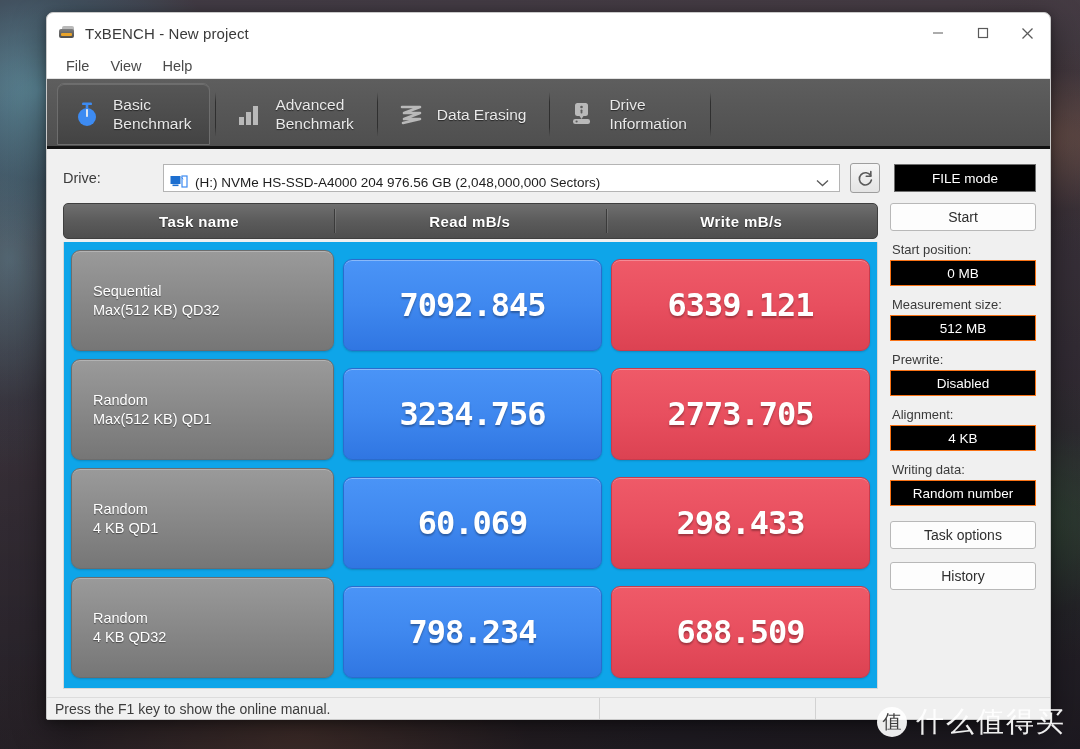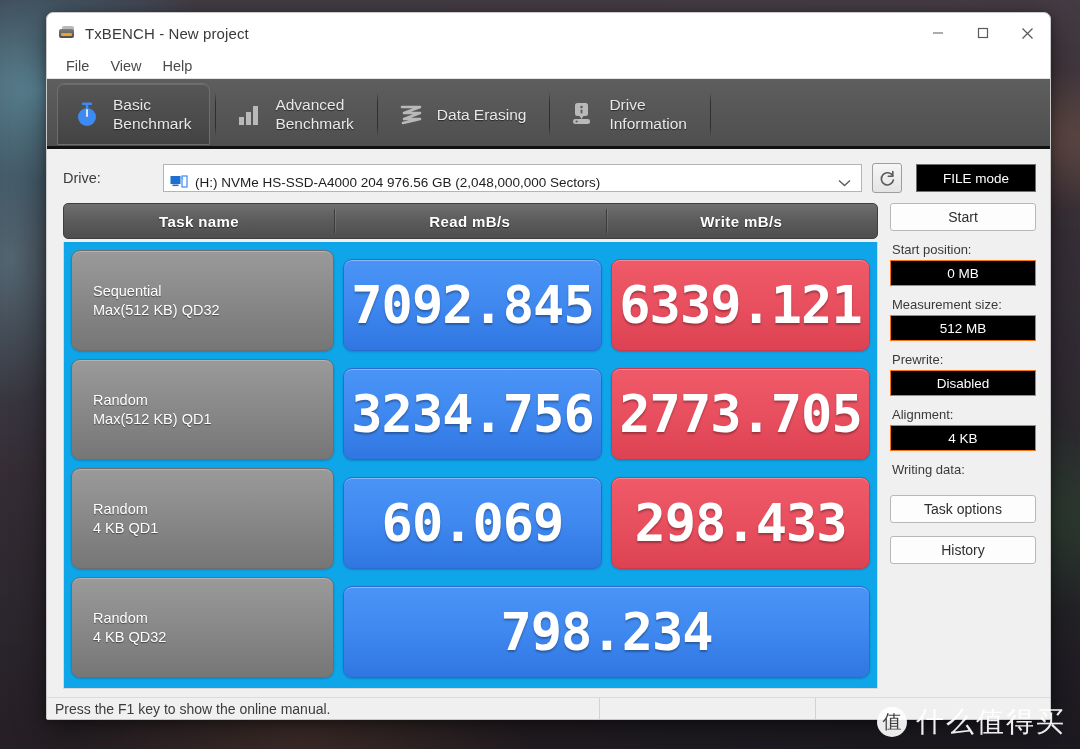--- a/index.html
+++ b/index.html
@@ -163,21 +163,21 @@
   }
   .combo-arrow { flex: 0 0 auto; color: #5a5a5a; padding-right: 4px; }
   .refresh-btn {
     width: 30px; height: 30px; flex: 0 0 auto;
     background: linear-gradient(180deg, #f6f6f6 0%, #e4e4e4 100%);
     border: 1px solid #9e9e9e; border-radius: 3px;
     display: flex; align-items: center; justify-content: center;
     color: #5b5b5b;
   }
   .filemode-btn {
-    width: 120px; height: 28px; flex: 0 0 auto;
+    width: 142px; height: 28px; flex: 0 0 auto;
     background: #000000; border: 1px solid #6e6e6e;
     color: #ffffff; font-size: 13.5px;
     display: flex; align-items: center; justify-content: center;
     margin-left: 4px;
   }
 
   
   .main-area {
     display: flex; flex: 1 1 auto;
     padding: 0 14px 0 16px;
@@ -234,21 +234,21 @@
   }
   .task-line1 { font-size: 14.5px; line-height: 19px; text-shadow: 0 1px 1px rgba(0,0,0,0.45); }
   .task-line2 { font-size: 14.5px; line-height: 19px; text-shadow: 0 1px 1px rgba(0,0,0,0.45); }
 
   .cell-val {
     flex: 1 1 0;
     border-radius: 9px;
     display: flex; align-items: center; justify-content: center;
     font-family: "DejaVu Sans Mono", monospace;
     font-weight: bold;
-    font-size: 52px;
+    font-size: 32px;
     color: #ffffff;
     letter-spacing: -1px;
     text-shadow: 0 2px 2px rgba(0,0,0,0.30);
     min-width: 0;
     margin-top: 9px;
   }
   .cell-val.read {
     background: linear-gradient(180deg, #4a94f7 0%, #3f88ef 50%, #3076e2 100%);
     border: 1px solid #2a6ccd;
     box-shadow: inset 0 1px 0 rgba(255,255,255,0.35), 0 1px 2px rgba(0,0,0,0.18);
@@ -493,20 +493,21 @@
               <div class="cell-val read">60.069</div>
               <div class="cell-val write">298.433</div>
             </div>
 
             <div class="bench-row">
               <div class="cell-task">
                 <span class="task-line1">Random</span>
                 <span class="task-line2">4 KB QD32</span>
               </div>
               <div class="cell-val read">798.234</div>
+              <div class="cell-val write">688.509</div>
             </div>
 
           </div>
         </div>
 
         <div class="side-panel">
           <div class="side-btn">Start</div>
 
           <div class="side-label">Start position:</div>
           <div class="side-field">0 MB</div>
@@ -514,20 +515,21 @@
           <div class="side-label">Measurement size:</div>
           <div class="side-field">512 MB</div>
 
           <div class="side-label">Prewrite:</div>
           <div class="side-field">Disabled</div>
 
           <div class="side-label">Alignment:</div>
           <div class="side-field">4 KB</div>
 
           <div class="side-label">Writing data:</div>
+          <div class="side-field">Random number</div>
 
           <div class="side-gap-a"></div>
           <div class="side-btn">Task options</div>
           <div class="side-gap-b"></div>
           <div class="side-btn">History</div>
         </div>
 
       </div>
 
       <div class="statusbar">

